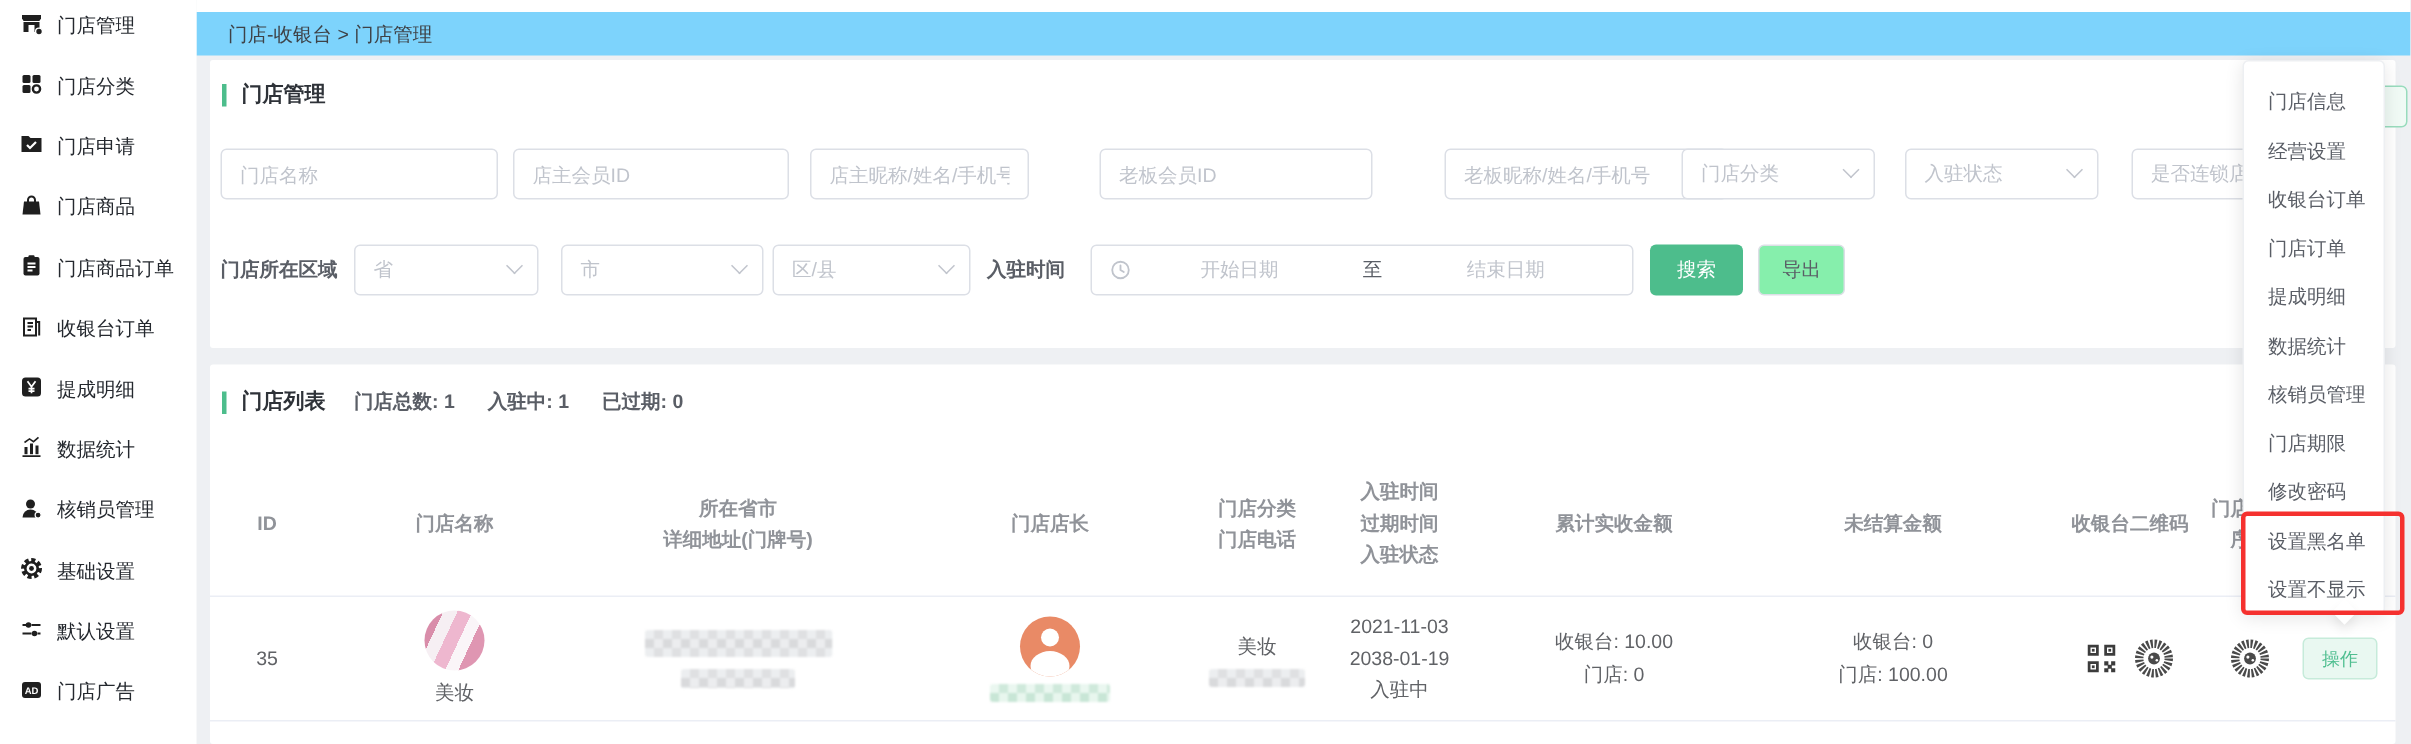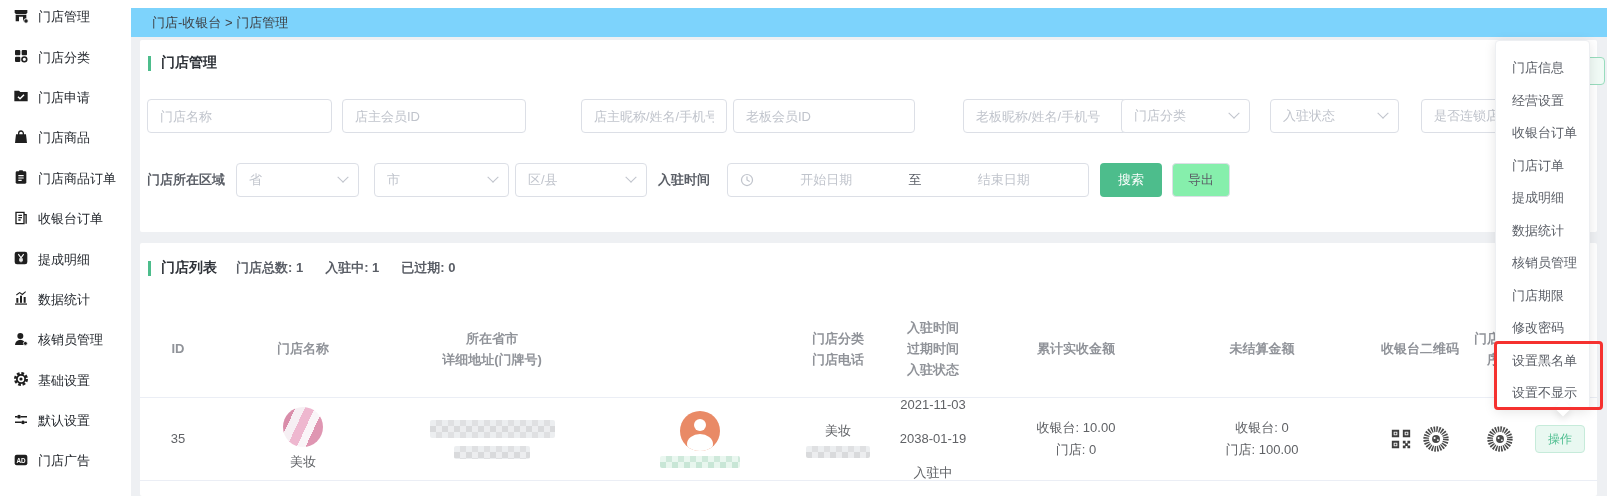--- a/index.html
+++ b/index.html
@@ -49,21 +49,21 @@
   .stats { position:absolute; left:96px; top:16px; display:flex; gap:22px; font-weight:700; color:#5a5e66; }
   .thead { position:absolute; left:0; top:57px; width:100%; height:98px; border-bottom:1px solid var(--divider);
            color:var(--txt3); font-weight:600; }
   .trow  { position:absolute; left:0; top:155px; width:100%; height:83px; border-bottom:1px solid var(--divider); color:var(--txt2); }
   .cell { position:absolute; top:0; height:100%; display:flex; flex-direction:column; align-items:center;
           justify-content:center; text-align:center; line-height:21px; }
   .trow .cell { gap:5px; line-height:20px; }
   .c0{left:8px;width:60px} .c1{left:73px;width:180px} .c2{left:252px;width:200px} .c3{left:470px;width:180px}
   .c4{left:653px;width:90px} .c5{left:743px;width:100px} .c6{left:856px;width:160px} .c7{left:1042px;width:160px}
   .c8{left:1215px;width:130px} .c9{left:1322px;width:76px} .c10{left:1385px;width:70px}
-  .timecell { gap:14px !important; }
+  .timecell { gap:1px !important; }
 
   .avatar-store { width:40px; height:40px; border-radius:50%;
     background:linear-gradient(115deg,#d98daa 0 22%,#f6eff3 22% 38%,#eeb7cf 38% 55%,#faf5f8 55% 70%,#df96b2 70% 100%); }
   .avatar-person { width:40px; height:40px; border-radius:50%; background:#e98a66; position:relative; overflow:hidden; }
   .avatar-person .head { position:absolute; left:14px; top:8px; width:12px; height:12px; border-radius:50%; background:#fff; }
   .avatar-person .body { position:absolute; left:7px; top:23px; width:26px; height:20px; border-radius:50%; background:#fff; }
 
   .mosaic { border-radius:2px; filter:blur(.7px); }
   .m-gray  { background:conic-gradient(#dfe0e2 90deg,#ecedef 90deg 180deg,#d9dadc 180deg 270deg,#eceef0 270deg) 0 0/12px 12px; }
   .m-green { background:conic-gradient(#cfe9db 90deg,#e8f6ee 90deg 180deg,#c8e6d6 180deg 270deg,#eaf7f0 270deg) 0 0/12px 12px; }
@@ -190,21 +190,21 @@
 
 <section class="card card1">
   <div class="sec-title" style="top:14px;">
     <span class="green-bar"></span>
     <span>门店管理</span>
   </div>
 
   <div class="frow row1">
     <input class="inp" style="left: 7px; width: 185px;" placeholder="门店名称">
     <input class="inp" style="left: 202px; width: 184px;" placeholder="店主会员ID">
-    <input class="inp" style="left: 400px; width: 146px; margin-left: 41px;" placeholder="店主昵称/姓名/手机号">
+    <input class="inp" style="left: 400px; width: 146px;" placeholder="店主昵称/姓名/手机号">
     <input class="inp" style="left: 593px; width: 182px;" placeholder="老板会员ID">
     <input class="inp" style="left: 823px; width: 189px;" placeholder="老板昵称/姓名/手机号">
     <div class="sel" style="left:981px;width:129px;">
       <span>门店分类</span>
       <span class="chev"></span>
     </div>
     <div class="sel" style="left:1130px;width:129px;">
       <span>入驻状态</span>
       <span class="chev"></span>
     </div>
@@ -259,20 +259,23 @@
   <div class="thead">
     <div class="cell c0">
         <span>ID</span>
       </div>
     <div class="cell c1">
         <span>门店名称</span>
       </div>
     <div class="cell c2">
         <span>所在省市</span>
         <span>详细地址(门牌号)</span>
+      </div>
+    <div class="cell c3">
+        <span>门店店长</span>
       </div>
     <div class="cell c4">
         <span>门店分类</span>
         <span>门店电话</span>
       </div>
     <div class="cell c5">
         <span>入驻时间</span>
         <span>过期时间</span>
         <span>入驻状态</span>
       </div>

